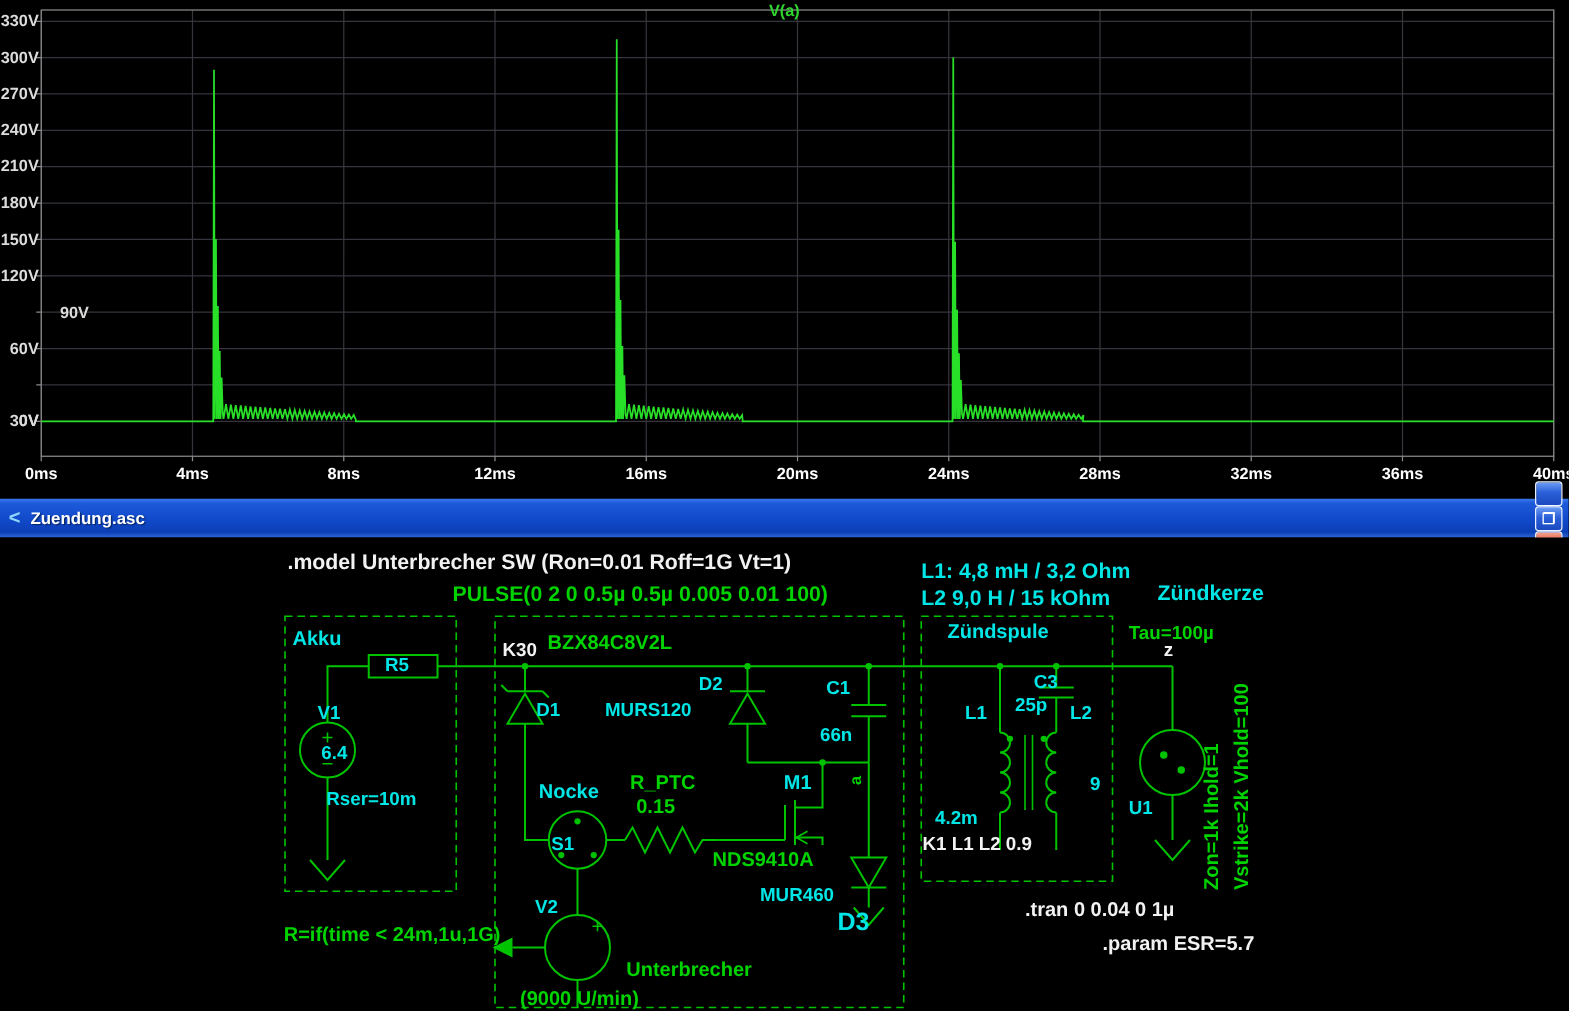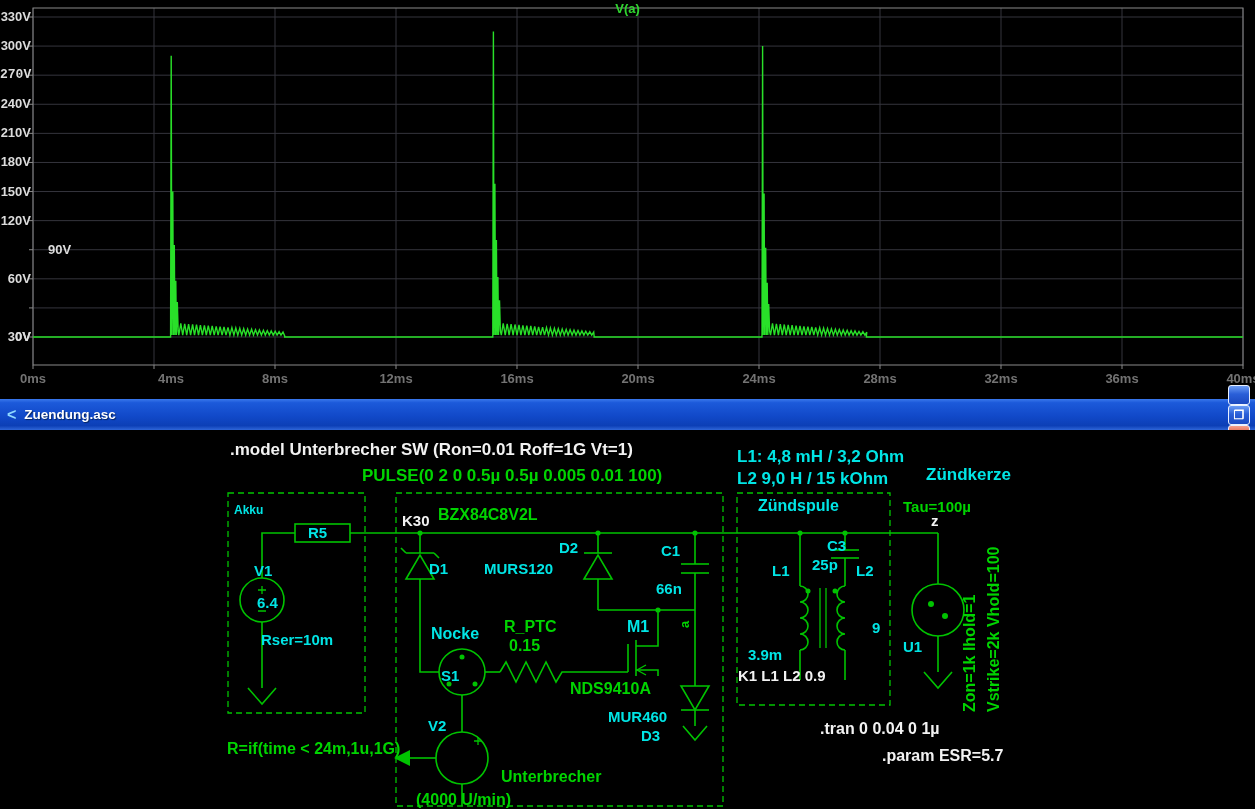--- a/index.html
+++ b/index.html
@@ -7,21 +7,21 @@
   body{width:1255px;height:809px;position:relative;overflow:hidden;
        font-family:"Liberation Sans",sans-serif}
 
   
   #plot{position:absolute;left:0;top:0;width:1255px;height:399px;background:#000}
   #plot-title{position:absolute;left:0;right:0;top:1px;text-align:center;
               color:#2fd52f;font-weight:bold;font-size:13px}
   #plot svg{position:absolute;left:0;top:0}
   .ytick{position:absolute;left:0;width:31px;text-align:right;color:#dcdcdc;
          font-size:13px;font-weight:bold}
-  .xtick{position:absolute;width:60px;text-align:center;color:#737373;
+  .xtick{position:absolute;width:60px;text-align:center;color:#ffffff;
          font-size:13px;font-weight:bold}
 
   
   #titlebar{position:absolute;left:0;top:399px;width:1255px;height:31px;
     background:linear-gradient(180deg,#3a78ec 0%,#1c5ada 12%,#1149c9 55%,#0c3fb6 86%,#2f66d8 100%);
     display:flex;align-items:center;padding:0 5px}
   #tb-icon{color:#8fd9ff;font-weight:bold;font-size:16px;margin:0 8px 0 2px}
   #tb-title{color:#fff;font-weight:bold;font-size:13.5px;flex:1;
             text-shadow:1px 1px 1px #06245e}
   .wbtn{width:22px;height:20px;margin-left:3px;border-radius:3px;
@@ -52,32 +52,32 @@
     <svg id="plot-svg" width="1255" height="399">
         <path d="M33,8 V365 M154,8 V365 M275,8 V365 M396,8 V365 M517,8 V365 M638,8 V365 M759,8 V365 M880,8 V365 M1001,8 V365 M1122,8 V365 M1243,8 V365 M33,17 H1243 M33,46.09090909090909 H1243 M33,75.18181818181819 H1243 M33,104.27272727272727 H1243 M33,133.36363636363637 H1243 M33,162.45454545454547 H1243 M33,191.54545454545453 H1243 M33,220.63636363636363 H1243 M33,249.72727272727272 H1243 M33,278.8181818181818 H1243 M33,307.90909090909093 H1243 M33,337 H1243 " stroke="#35353d" stroke-width="1" fill="none"></path>
         <rect x="33" y="8" width="1210" height="357" stroke="#8a8a8a" fill="none" stroke-width="1"></rect>
         <path d="M29,17 H33 M29,46.09090909090909 H33 M29,75.18181818181819 H33 M29,104.27272727272727 H33 M29,133.36363636363637 H33 M29,162.45454545454547 H33 M29,191.54545454545453 H33 M29,220.63636363636363 H33 M29,249.72727272727272 H33 M29,278.8181818181818 H33 M29,307.90909090909093 H33 M29,337 H33 M33,365 V369 M154,365 V369 M275,365 V369 M396,365 V369 M517,365 V369 M638,365 V369 M759,365 V369 M880,365 V369 M1001,365 V369 M1122,365 V369 M1243,365 V369 " stroke="#8a8a8a" stroke-width="1" fill="none"></path>
         <polyline points="33.0,337.0 170.6,337.0 171.2,55.8 171.8,335.1 172.8,191.5 173.4,335.1 174.3,244.9 174.9,335.1 175.8,280.8 176.4,335.1 177.3,302.1 178.2,331.2 178.8,335.1 180.8,323.4 182.7,335.1 184.7,323.8 186.7,335.1 188.6,324.1 190.6,335.1 192.6,324.4 194.5,335.1 196.5,324.7 198.5,335.1 200.4,325.1 202.4,335.1 204.4,325.4 206.3,335.1 208.3,325.7 210.3,335.1 212.2,326.0 214.2,335.1 216.2,326.4 218.1,335.1 220.1,326.7 222.1,335.1 224.0,327.0 226.0,335.1 228.0,327.4 229.9,335.1 231.9,327.7 233.9,335.1 235.8,328.0 237.8,335.1 239.8,328.3 241.7,335.1 243.7,328.7 245.7,335.1 247.6,329.0 249.6,335.1 251.6,329.3 253.5,335.1 255.5,329.7 257.5,335.1 259.4,330.0 261.4,335.1 263.4,330.3 265.3,335.1 267.3,330.6 269.3,335.1 271.2,331.0 273.2,335.1 275.2,331.3 277.1,335.1 279.1,331.6 281.0,335.1 283.0,331.9 284.7,336.0 284.7,337.0 492.8,337.0 493.4,31.5 494.0,335.1 494.9,183.8 495.5,335.1 496.4,240.0 497.0,335.1 497.9,276.9 498.5,335.1 499.5,300.2 500.4,331.2 501.3,335.1 503.2,323.4 505.2,335.1 507.2,323.8 509.1,335.1 511.1,324.2 513.1,335.1 515.0,324.5 517.0,335.1 519.0,324.9 520.9,335.1 522.9,325.3 524.9,335.1 526.8,325.7 528.8,335.1 530.8,326.0 532.7,335.1 534.7,326.4 536.7,335.1 538.6,326.8 540.6,335.1 542.6,327.2 544.5,335.1 546.5,327.5 548.5,335.1 550.4,327.9 552.4,335.1 554.4,328.3 556.3,335.1 558.3,328.7 560.3,335.1 562.2,329.0 564.2,335.1 566.2,329.4 568.1,335.1 570.1,329.8 572.1,335.1 574.0,330.2 576.0,335.1 578.0,330.5 579.9,335.1 581.9,330.9 583.9,335.1 585.8,331.3 587.8,335.1 589.8,331.6 591.7,335.1 593.7,332.0 594.1,336.0 594.1,337.0 762.0,337.0 762.6,46.1 763.2,335.1 764.1,193.5 764.7,335.1 765.7,247.8 766.3,335.1 767.2,282.7 767.8,335.1 768.7,304.0 769.6,331.2 770.5,335.1 772.5,323.4 774.4,335.1 776.4,323.8 778.4,335.1 780.3,324.1 782.3,335.1 784.3,324.5 786.2,335.1 788.2,324.9 790.2,335.1 792.1,325.2 794.1,335.1 796.1,325.6 798.0,335.1 800.0,326.0 802.0,335.1 803.9,326.3 805.9,335.1 807.9,326.7 809.8,335.1 811.8,327.0 813.8,335.1 815.7,327.4 817.7,335.1 819.7,327.8 821.6,335.1 823.6,328.1 825.5,335.1 827.5,328.5 829.5,335.1 831.4,328.9 833.4,335.1 835.4,329.2 837.3,335.1 839.3,329.6 841.3,335.1 843.2,329.9 845.2,335.1 847.2,330.3 849.1,335.1 851.1,330.7 853.1,335.1 855.0,331.0 857.0,335.1 859.0,331.4 860.9,335.1 862.9,331.7 864.9,335.1 866.8,332.1 866.4,336.0 866.4,337.0 1243.0,337.0" stroke="#29e029" stroke-width="1.4" fill="none"></polyline>
       </svg>
     <div id="plot-title">V(a)</div>
     <div id="plot-ticks">
         <div class="ytick" style="top: 9px;">330V</div>
         <div class="ytick" style="top: 38.0909px;">300V</div>
-        <div class="ytick" style="top: 67.1818px; font-family: Liberation Mono, monospace;">270V</div>
+        <div class="ytick" style="top: 67.1818px;">270V</div>
         <div class="ytick" style="top: 96.2727px;">240V</div>
         <div class="ytick" style="top: 125.364px;">210V</div>
         <div class="ytick" style="top: 154.455px;">180V</div>
         <div class="ytick" style="top: 183.545px;">150V</div>
         <div class="ytick" style="top: 212.636px;">120V</div>
         <div class="ytick" style="top: 241.727px; padding-left: 48px;">90V</div>
         <div class="ytick" style="top: 270.818px;">60V</div>
         <div class="ytick" style="top: 299.909px; margin-top: 29px;">30V</div>
         <div class="ytick" style="top: 329px;">0V</div>
         <div class="xtick" style="left: 3px; top: 371px;">0ms</div>
-        <div class="xtick" style="left: 124px; top: 371px; text-align: right;">4ms</div>
+        <div class="xtick" style="left: 124px; top: 371px;">4ms</div>
         <div class="xtick" style="left: 245px; top: 371px;">8ms</div>
         <div class="xtick" style="left: 366px; top: 371px;">12ms</div>
         <div class="xtick" style="left: 487px; top: 371px;">16ms</div>
         <div class="xtick" style="left: 608px; top: 371px;">20ms</div>
         <div class="xtick" style="left: 729px; top: 371px;">24ms</div>
         <div class="xtick" style="left: 850px; top: 371px;">28ms</div>
         <div class="xtick" style="left: 971px; top: 371px;">32ms</div>
         <div class="xtick" style="left: 1092px; top: 371px;">36ms</div>
         <div class="xtick" style="left: 1213px; top: 371px;">40ms</div>
       </div>
@@ -228,21 +228,21 @@
         <circle class="dot" cx="845" cy="533" r="2.6"></circle>
         <circle class="dot" cx="658" cy="610" r="2.6"></circle>
       </g>
     </svg>
     <div id="labels">
         <div class="s-label" style="left: 230px; top: 11px; color: rgb(242, 242, 242); font-size: 17px;">.model Unterbrecher SW (Ron=0.01 Roff=1G Vt=1)</div>
         <div class="s-label" style="left: 362px; top: 37px; color: rgb(0, 212, 0); font-size: 17px;">PULSE(0 2 0 0.5µ 0.5µ 0.005 0.01 100)</div>
         <div class="s-label" style="left: 737px; top: 18px; color: rgb(0, 229, 229); font-size: 17px;">L1: 4,8 mH / 3,2 Ohm</div>
         <div class="s-label" style="left: 737px; top: 40px; color: rgb(0, 229, 229); font-size: 17px;">L2 9,0 H / 15 kOhm</div>
         <div class="s-label" style="left: 926px; top: 36px; color: rgb(0, 229, 229); font-size: 17px;">Zündkerze</div>
-        <div class="s-label" style="left: 234px; top: 74px; color: rgb(0, 229, 229); font-size: 12px;">Akku</div>
+        <div class="s-label" style="left: 234px; top: 74px; color: rgb(0, 229, 229); font-size: 16px;">Akku</div>
         <div class="s-label" style="left: 308px; top: 95px; color: rgb(0, 229, 229); font-size: 15px;">R5</div>
         <div class="s-label" style="left: 402px; top: 83px; color: rgb(242, 242, 242); font-size: 15px;">K30</div>
         <div class="s-label" style="left: 438px; top: 77px; color: rgb(0, 212, 0); font-size: 16px;">BZX84C8V2L</div>
         <div class="s-label" style="left: 758px; top: 68px; color: rgb(0, 229, 229); font-size: 16px;">Zündspule</div>
         <div class="s-label" style="left: 903px; top: 69px; color: rgb(0, 212, 0); font-size: 15px;">Tau=100µ</div>
         <div class="s-label" style="left: 931px; top: 83px; color: rgb(242, 242, 242); font-size: 15px;">z</div>
         <div class="s-label" style="left: 559px; top: 110px; color: rgb(0, 229, 229); font-size: 15px;">D2</div>
         <div class="s-label" style="left: 661px; top: 113px; color: rgb(0, 229, 229); font-size: 15px;">C1</div>
         <div class="s-label" style="left: 827px; top: 108px; color: rgb(0, 229, 229); font-size: 15px;">C3</div>
         <div class="s-label" style="left: 429px; top: 131px; color: rgb(0, 229, 229); font-size: 15px;">D1</div>
@@ -253,30 +253,30 @@
         <div class="s-label" style="left: 812px; top: 127px; color: rgb(0, 229, 229); font-size: 15px;">25p</div>
         <div class="s-label" style="left: 656px; top: 151px; color: rgb(0, 229, 229); font-size: 15px;">66n</div>
         <div class="s-label" style="left: 257px; top: 165px; color: rgb(0, 229, 229); font-size: 15px;">6.4</div>
         <div class="s-label" style="left: 627px; top: 189px; color: rgb(0, 229, 229); font-size: 16px;">M1</div>
         <div class="s-label" style="left: 678px; top: 198px; color: rgb(0, 212, 0); font-size: 13px; transform: rotate(-90deg); transform-origin: left top;">a</div>
         <div class="s-label" style="left: 431px; top: 196px; color: rgb(0, 229, 229); font-size: 16px;">Nocke</div>
         <div class="s-label" style="left: 504px; top: 189px; color: rgb(0, 212, 0); font-size: 16px;">R_PTC</div>
         <div class="s-label" style="left: 509px; top: 208px; color: rgb(0, 212, 0); font-size: 16px;">0.15</div>
         <div class="s-label" style="left: 261px; top: 202px; color: rgb(0, 229, 229); font-size: 15px;">Rser=10m</div>
         <div class="s-label" style="left: 872px; top: 190px; color: rgb(0, 229, 229); font-size: 15px;">9</div>
-        <div class="s-label" style="left: 748px; top: 217px; color: rgb(0, 229, 229); font-size: 15px;">3.9m</div>
+        <div class="s-label" style="left: 748px; top: 217px; color: rgb(0, 229, 229); font-size: 15px;">4.2m</div>
         <div class="s-label" style="left: 441px; top: 238px; color: rgb(0, 229, 229); font-size: 15px;">S1</div>
         <div class="s-label" style="left: 570px; top: 251px; color: rgb(0, 212, 0); font-size: 16px;">NDS9410A</div>
         <div class="s-label" style="left: 903px; top: 209px; color: rgb(0, 229, 229); font-size: 15px;">U1</div>
         <div class="s-label" style="left: 738px; top: 238px; color: rgb(242, 242, 242); font-size: 15px;">K1 L1 L2 0.9</div>
         <div class="s-label" style="left: 608px; top: 279px; color: rgb(0, 229, 229); font-size: 15px;">MUR460</div>
-        <div class="s-label" style="left: 641px; top: 298px; color: rgb(0, 229, 229); font-size: 15px;">D3</div>
+        <div class="s-label" style="left: 670px; top: 298px; color: rgb(0, 229, 229); font-size: 20px;">D3</div>
         <div class="s-label" style="left: 962px; top: 282px; color: rgb(0, 212, 0); font-size: 16px; transform: rotate(-90deg); transform-origin: left top;">Zon=1k Ihold=1</div>
         <div class="s-label" style="left: 986px; top: 282px; color: rgb(0, 212, 0); font-size: 16px; transform: rotate(-90deg); transform-origin: left top;">Vstrike=2k Vhold=100</div>
         <div class="s-label" style="left: 428px; top: 288px; color: rgb(0, 229, 229); font-size: 15px;">V2</div>
         <div class="s-label" style="left: 820px; top: 291px; color: rgb(242, 242, 242); font-size: 16px;">.tran 0 0.04 0 1µ</div>
         <div class="s-label" style="left: 882px; top: 318px; color: rgb(242, 242, 242); font-size: 16px;">.param ESR=5.7</div>
         <div class="s-label" style="left: 227px; top: 311px; color: rgb(0, 212, 0); font-size: 16px;">R=if(time &lt; 24m,1u,1G)</div>
         <div class="s-label" style="left: 501px; top: 339px; color: rgb(0, 212, 0); font-size: 16px;">Unterbrecher</div>
-        <div class="s-label" style="left: 416px; top: 362px; color: rgb(0, 212, 0); font-size: 16px;">(4000 U/min)</div>
+        <div class="s-label" style="left: 416px; top: 362px; color: rgb(0, 212, 0); font-size: 16px;">(9000 U/min)</div>
       </div>
   </div>
 </div>
 
 </body></html>

